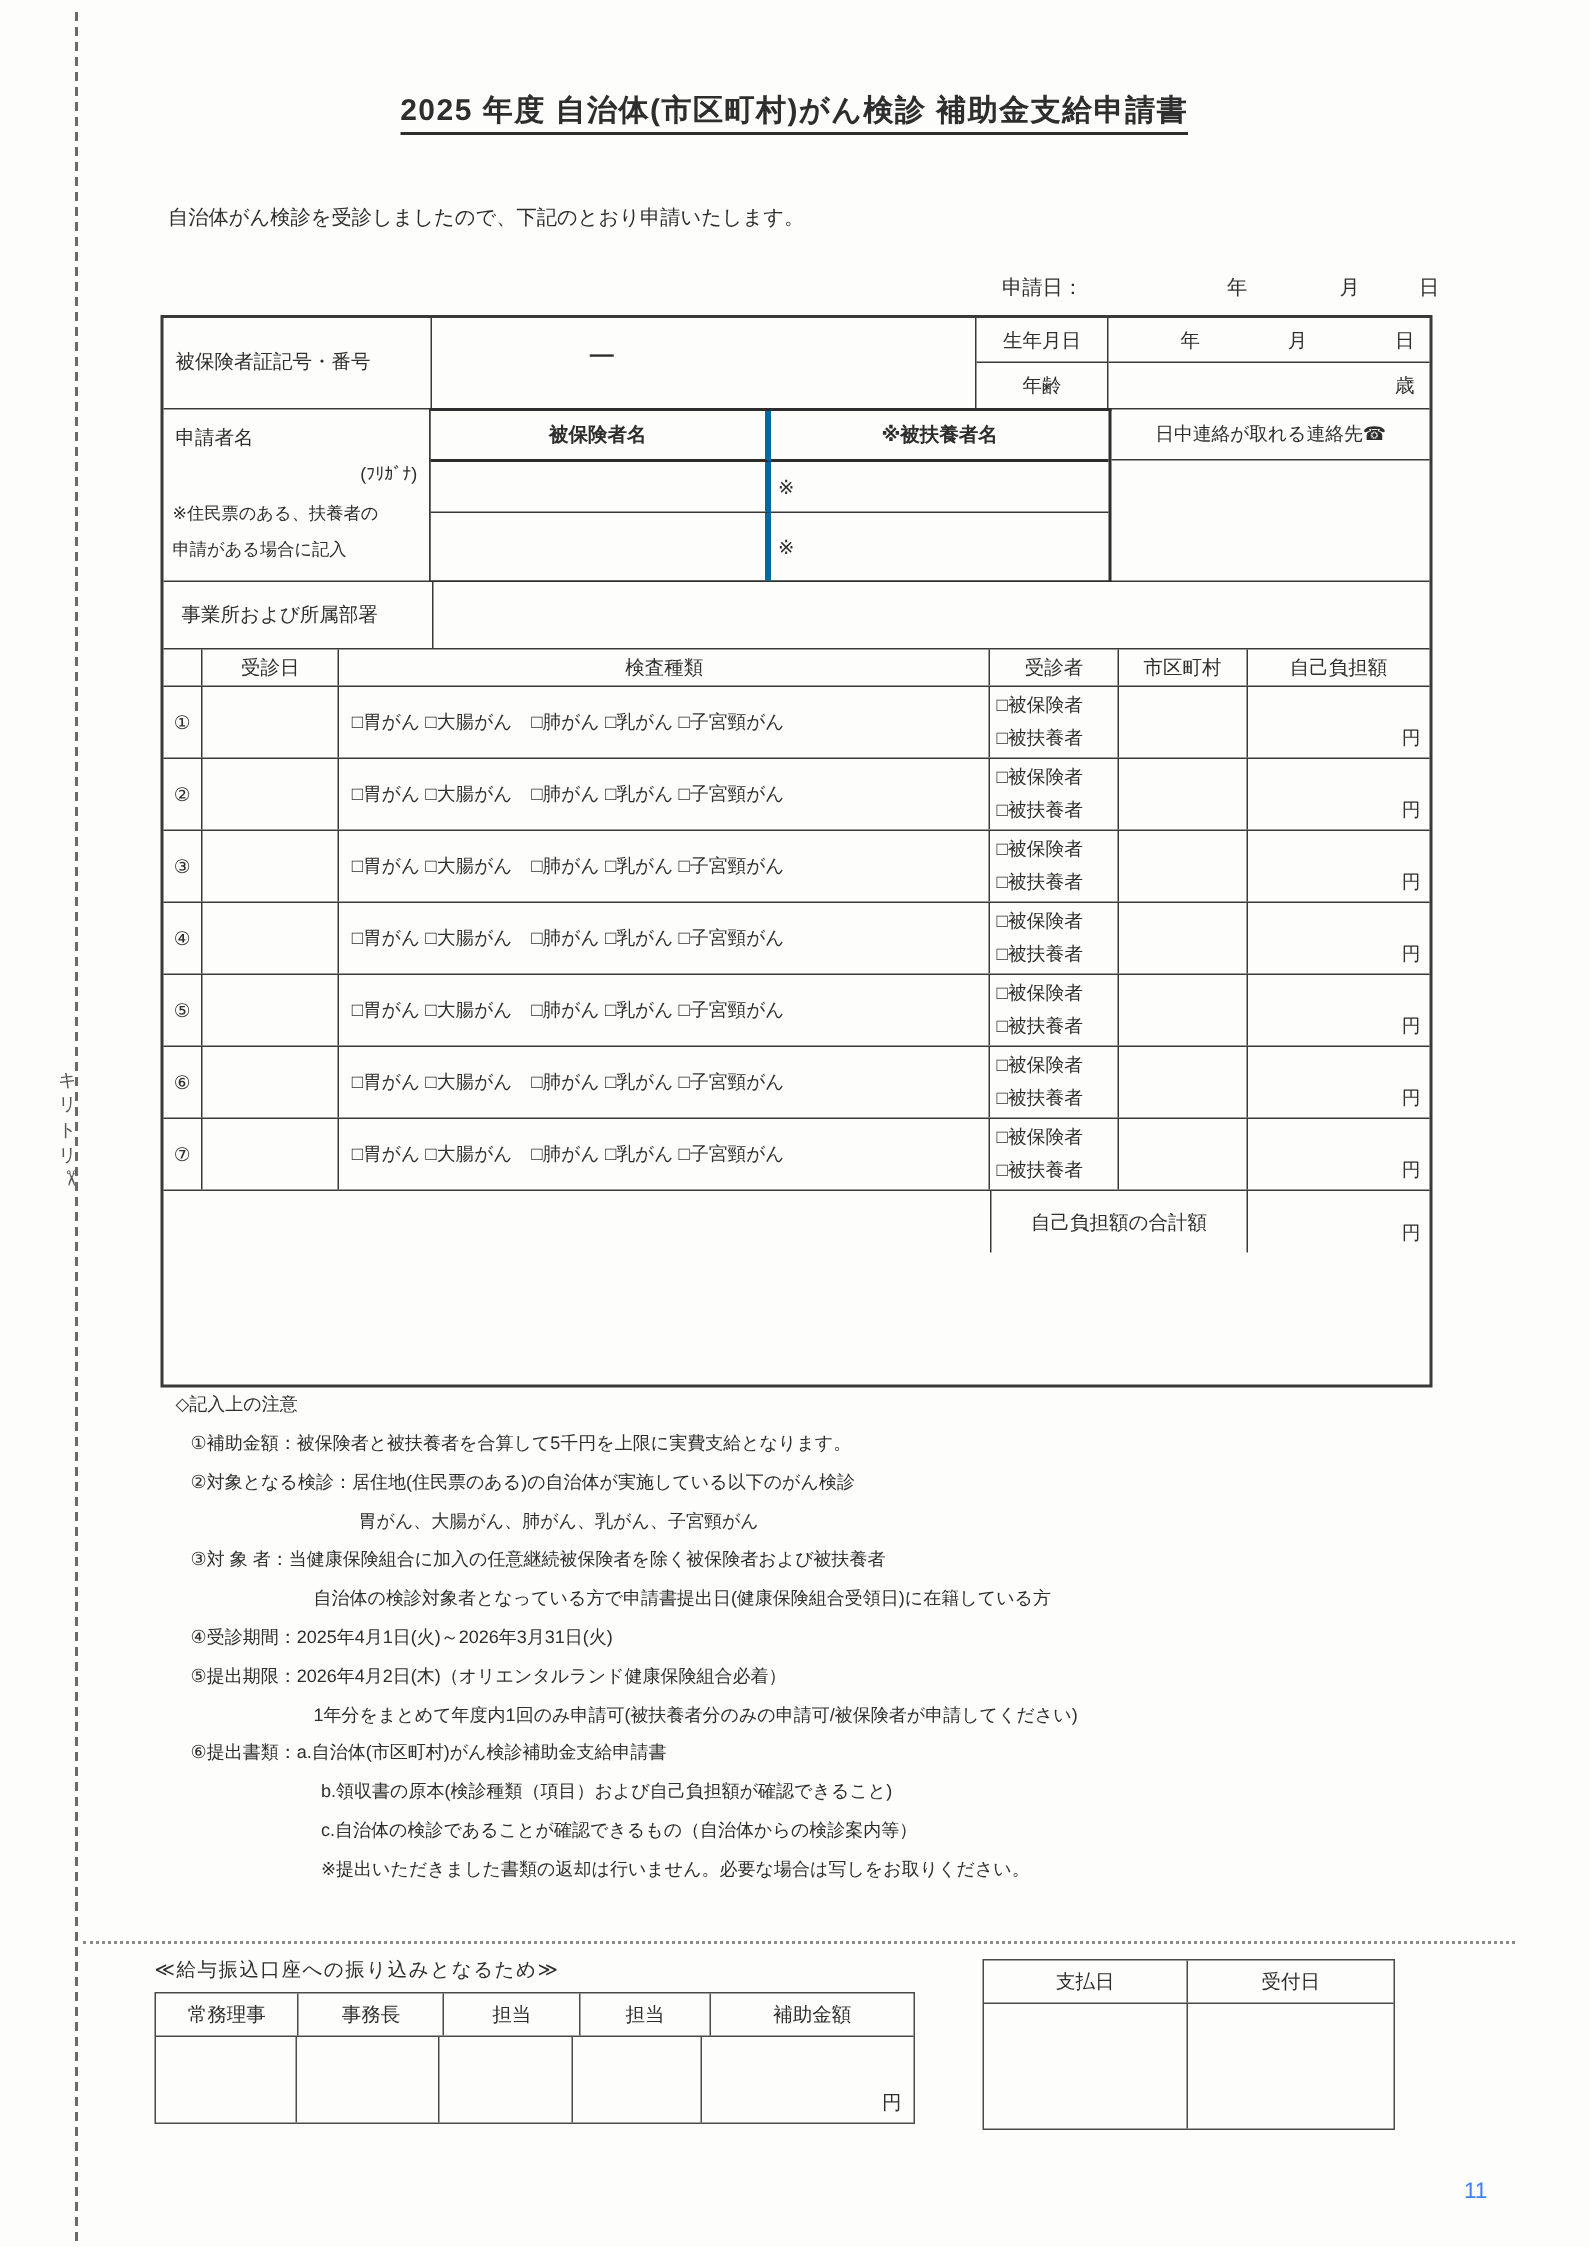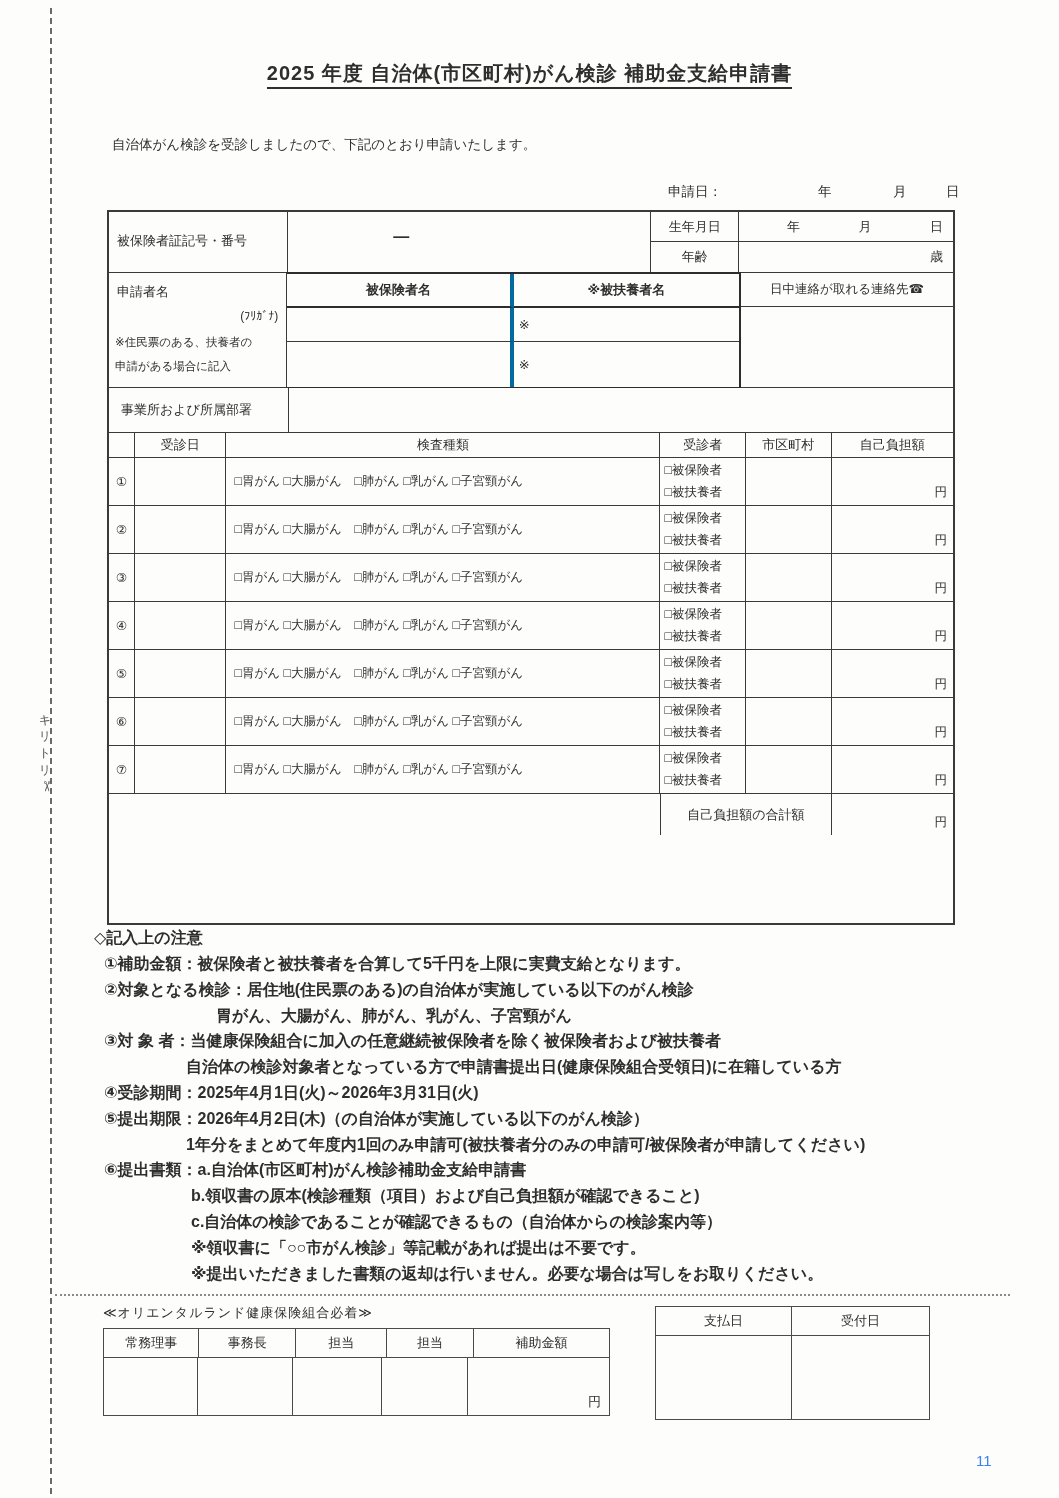--- a/index.html
+++ b/index.html
@@ -71,21 +71,21 @@
   .trow{display:flex;border-top:1px solid #3a3a3a;height:42px;}
   .trow .t0{width:554px;}
   .trow .t1{width:172px;border-left:1px solid #3a3a3a;border-right:1px solid #3a3a3a;display:flex;align-items:center;justify-content:center;font-size:13px;}
   .trow .t2{width:122px;display:flex;align-items:flex-end;justify-content:flex-end;padding:0 6px 4px 0;font-size:12.5px;}
   
   .crow{position:relative;border-top:1px solid #3a3a3a;height:60px;}
   .crow .l1{position:absolute;left:6px;top:8px;font-size:14.5px;font-weight:bold;}
   .crow .l2{position:absolute;left:42px;top:37px;font-size:13px;}
   .crow .chk{position:absolute;right:40px;top:23px;width:13px;height:13px;border:1.5px solid #4a4a4a;background:#fff;}
   
-  .notes{position:absolute;left:94px;top:928px;width:910px;font-size:16px;font-weight:bold;}
+  .notes{position:absolute;left:117px;top:928px;width:910px;font-size:12px;}
   .notes .nh{height:26px;}
   .note-line{height:25.8px;}
   .i0{margin-left:10px;}
   .i1{margin-left:92px;}
   .i1b{margin-left:97px;}
   .i2{margin-left:122px;}
   
   .dotline{position:absolute;left:55px;top:1294px;width:955px;border-top:2px dotted #8a8a8a;}
   .olk-title{position:absolute;left:103px;top:1304px;font-size:13px;letter-spacing:1px;}
   .olk-table{position:absolute;left:103px;top:1328px;width:507px;height:88px;border:1px solid #4a4a4a;box-sizing:border-box;display:flex;flex-direction:column;font-size:13px;}
@@ -306,33 +306,32 @@
 
   <div class="notes">
     <div class="nh">◇記入上の注意</div>
     <div id="note-lines">
         <div class="note-line i0">①補助金額：被保険者と被扶養者を合算して5千円を上限に実費支給となります。</div>
         <div class="note-line i0">②対象となる検診：居住地(住民票のある)の自治体が実施している以下のがん検診</div>
         <div class="note-line i2">胃がん、大腸がん、肺がん、乳がん、子宮頸がん</div>
         <div class="note-line i0">③対 象 者：当健康保険組合に加入の任意継続被保険者を除く被保険者および被扶養者</div>
         <div class="note-line i1">自治体の検診対象者となっている方で申請書提出日(健康保険組合受領日)に在籍している方</div>
         <div class="note-line i0">④受診期間：2025年4月1日(火)～2026年3月31日(火)</div>
-        <div class="note-line i0">⑤提出期限：2026年4月2日(木)（の自治体が実施している以下のがん検診）</div>
+        <div class="note-line i0">⑤提出期限：2026年4月2日(木)（オリエンタルランド健康保険組合必着）</div>
         <div class="note-line i1">1年分をまとめて年度内1回のみ申請可(被扶養者分のみの申請可/被保険者が申請してください)</div>
         <div class="note-line i0">⑥提出書類：a.自治体(市区町村)がん検診補助金支給申請書</div>
         <div class="note-line i1b">b.領収書の原本(検診種類（項目）および自己負担額が確認できること)</div>
         <div class="note-line i1b">c.自治体の検診であることが確認できるもの（自治体からの検診案内等）</div>
-        <div class="note-line i1b">※領収書に「○○市がん検診」等記載があれば提出は不要です。</div>
         <div class="note-line i1b">※提出いただきました書類の返却は行いません。必要な場合は写しをお取りください。</div>
       </div>
   </div>
 
   <div class="dotline"></div>
 
-  <div class="olk-title">≪オリエンタルランド健康保険組合必着≫</div>
+  <div class="olk-title">≪給与振込口座への振り込みとなるため≫</div>
   <div class="olk-table">
     <div class="hrow">
       <div class="oc o0">常務理事</div>
       <div class="oc o1">事務長</div>
       <div class="oc o2">担当</div>
       <div class="oc o3">担当</div>
       <div class="oc o4">補助金額</div>
     </div>
     <div class="brow">
       <div class="oc o0"></div>

